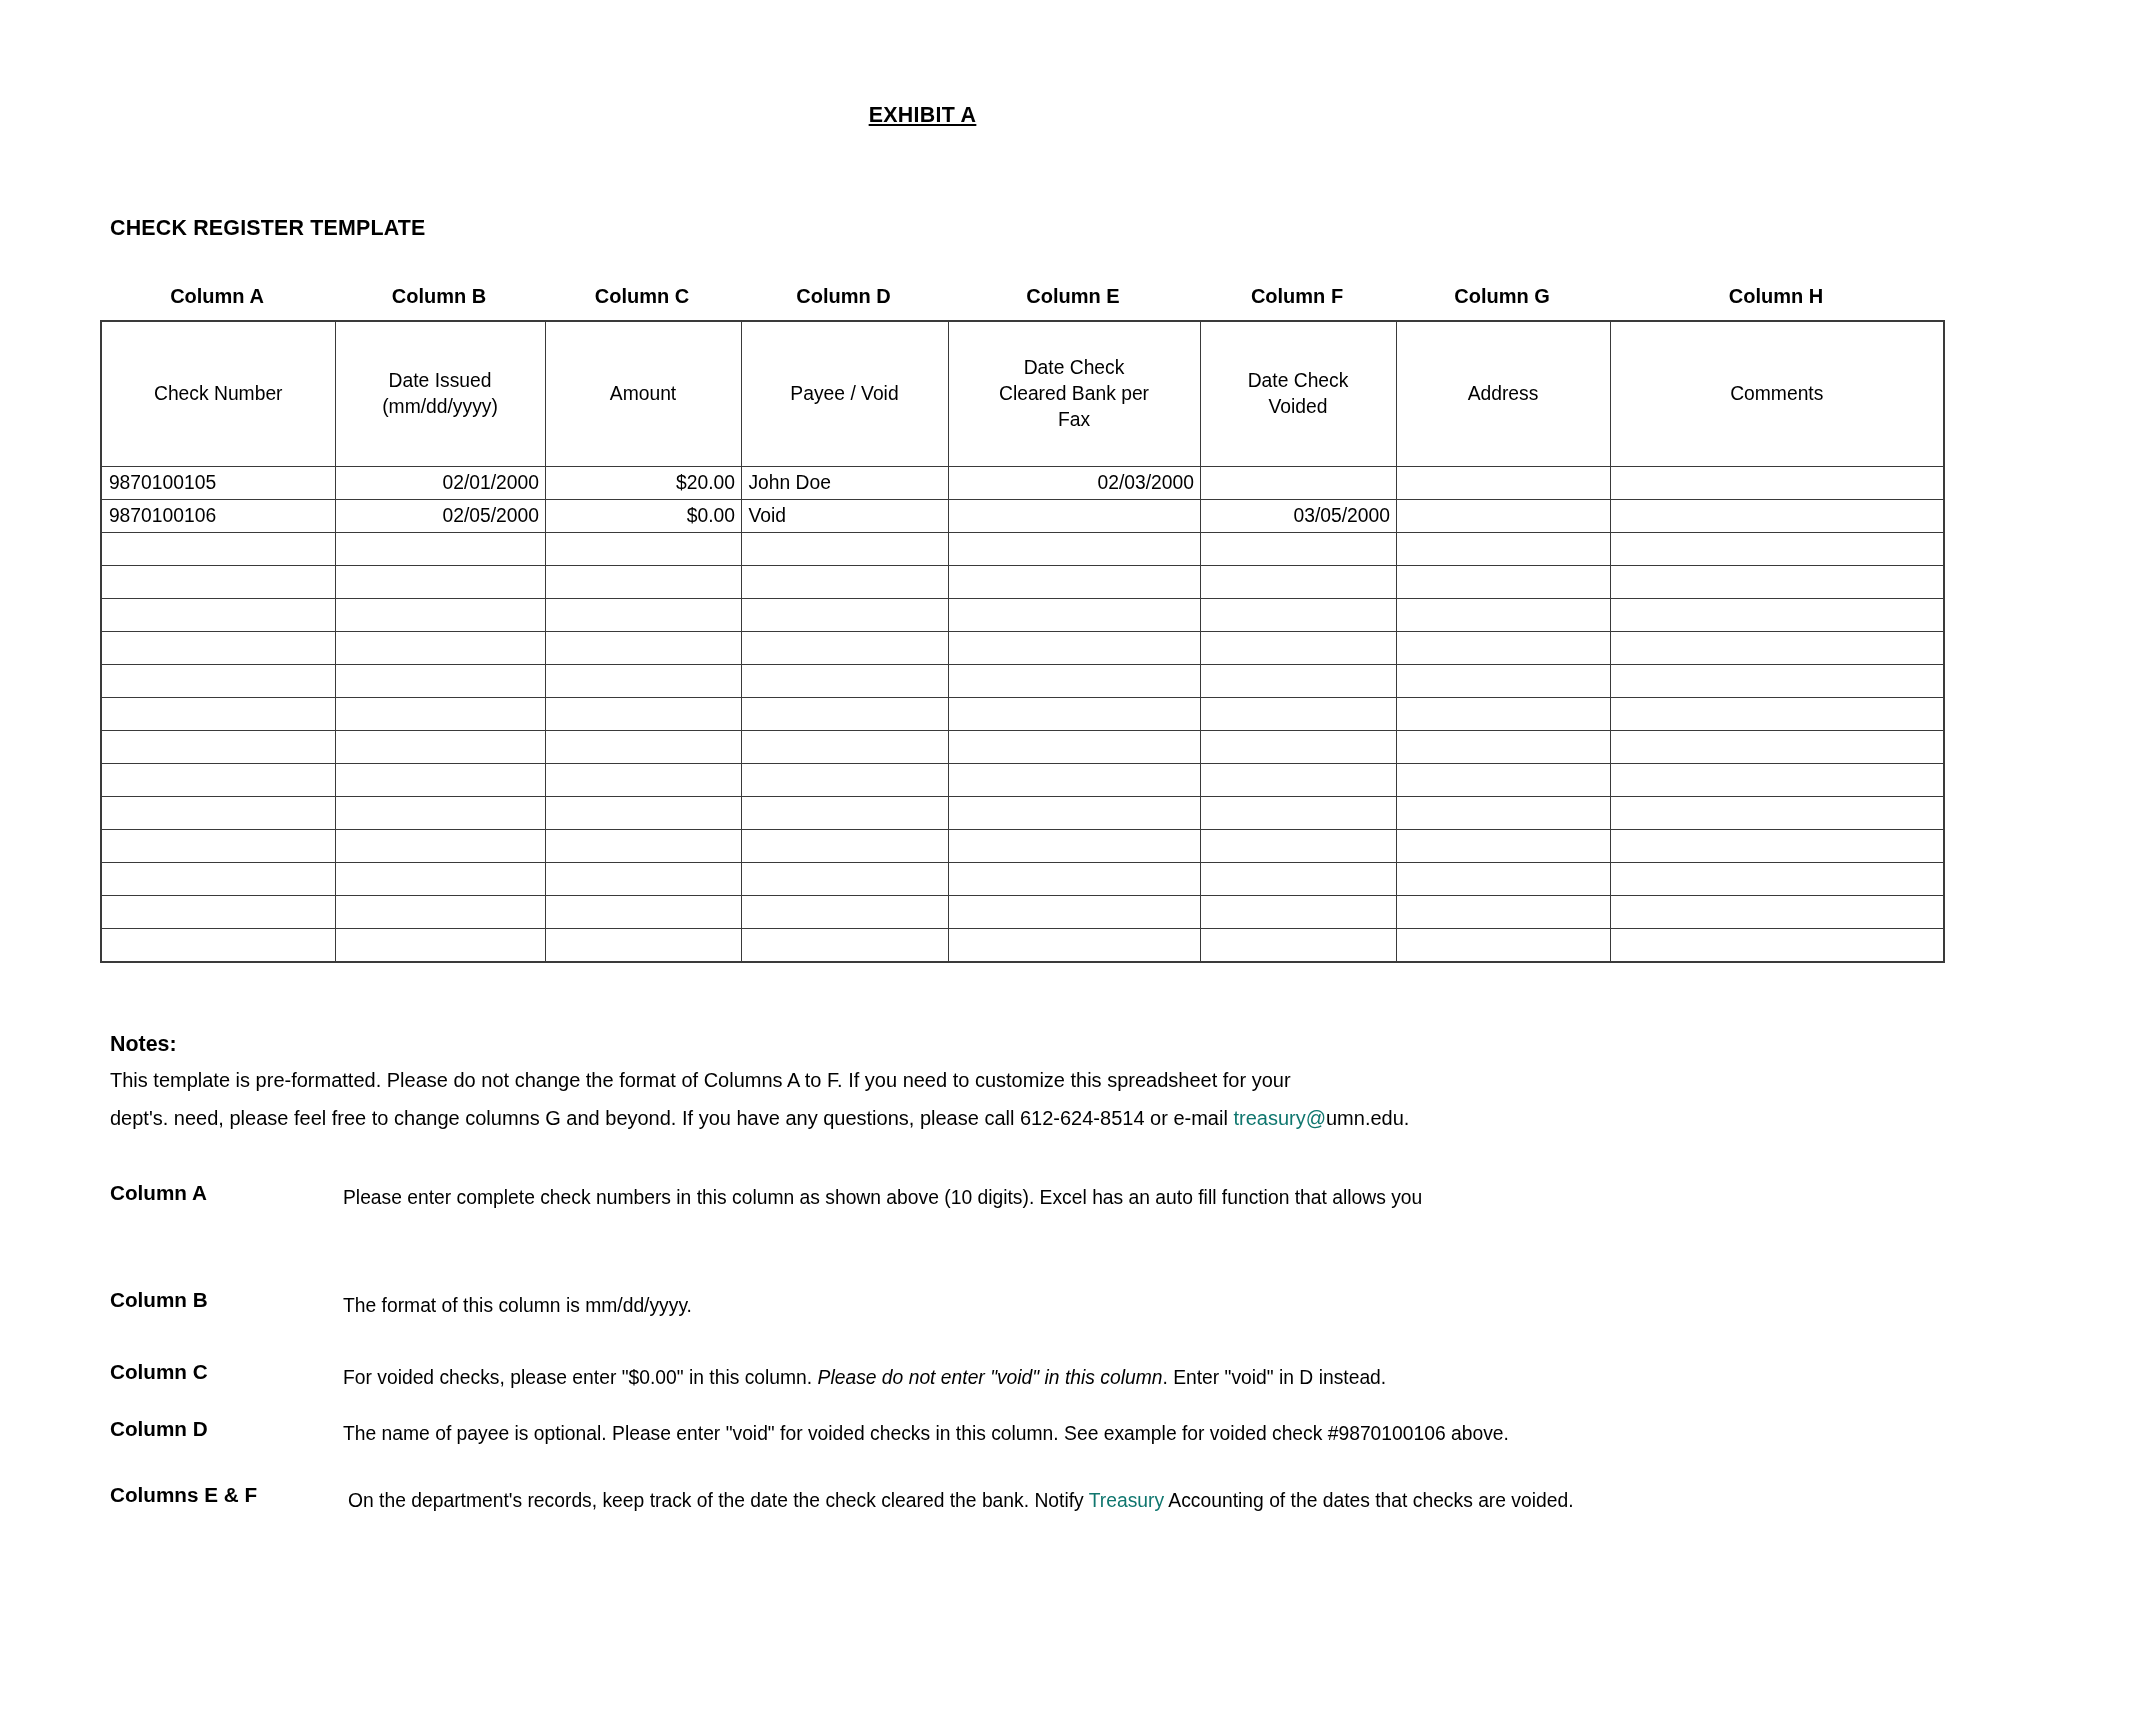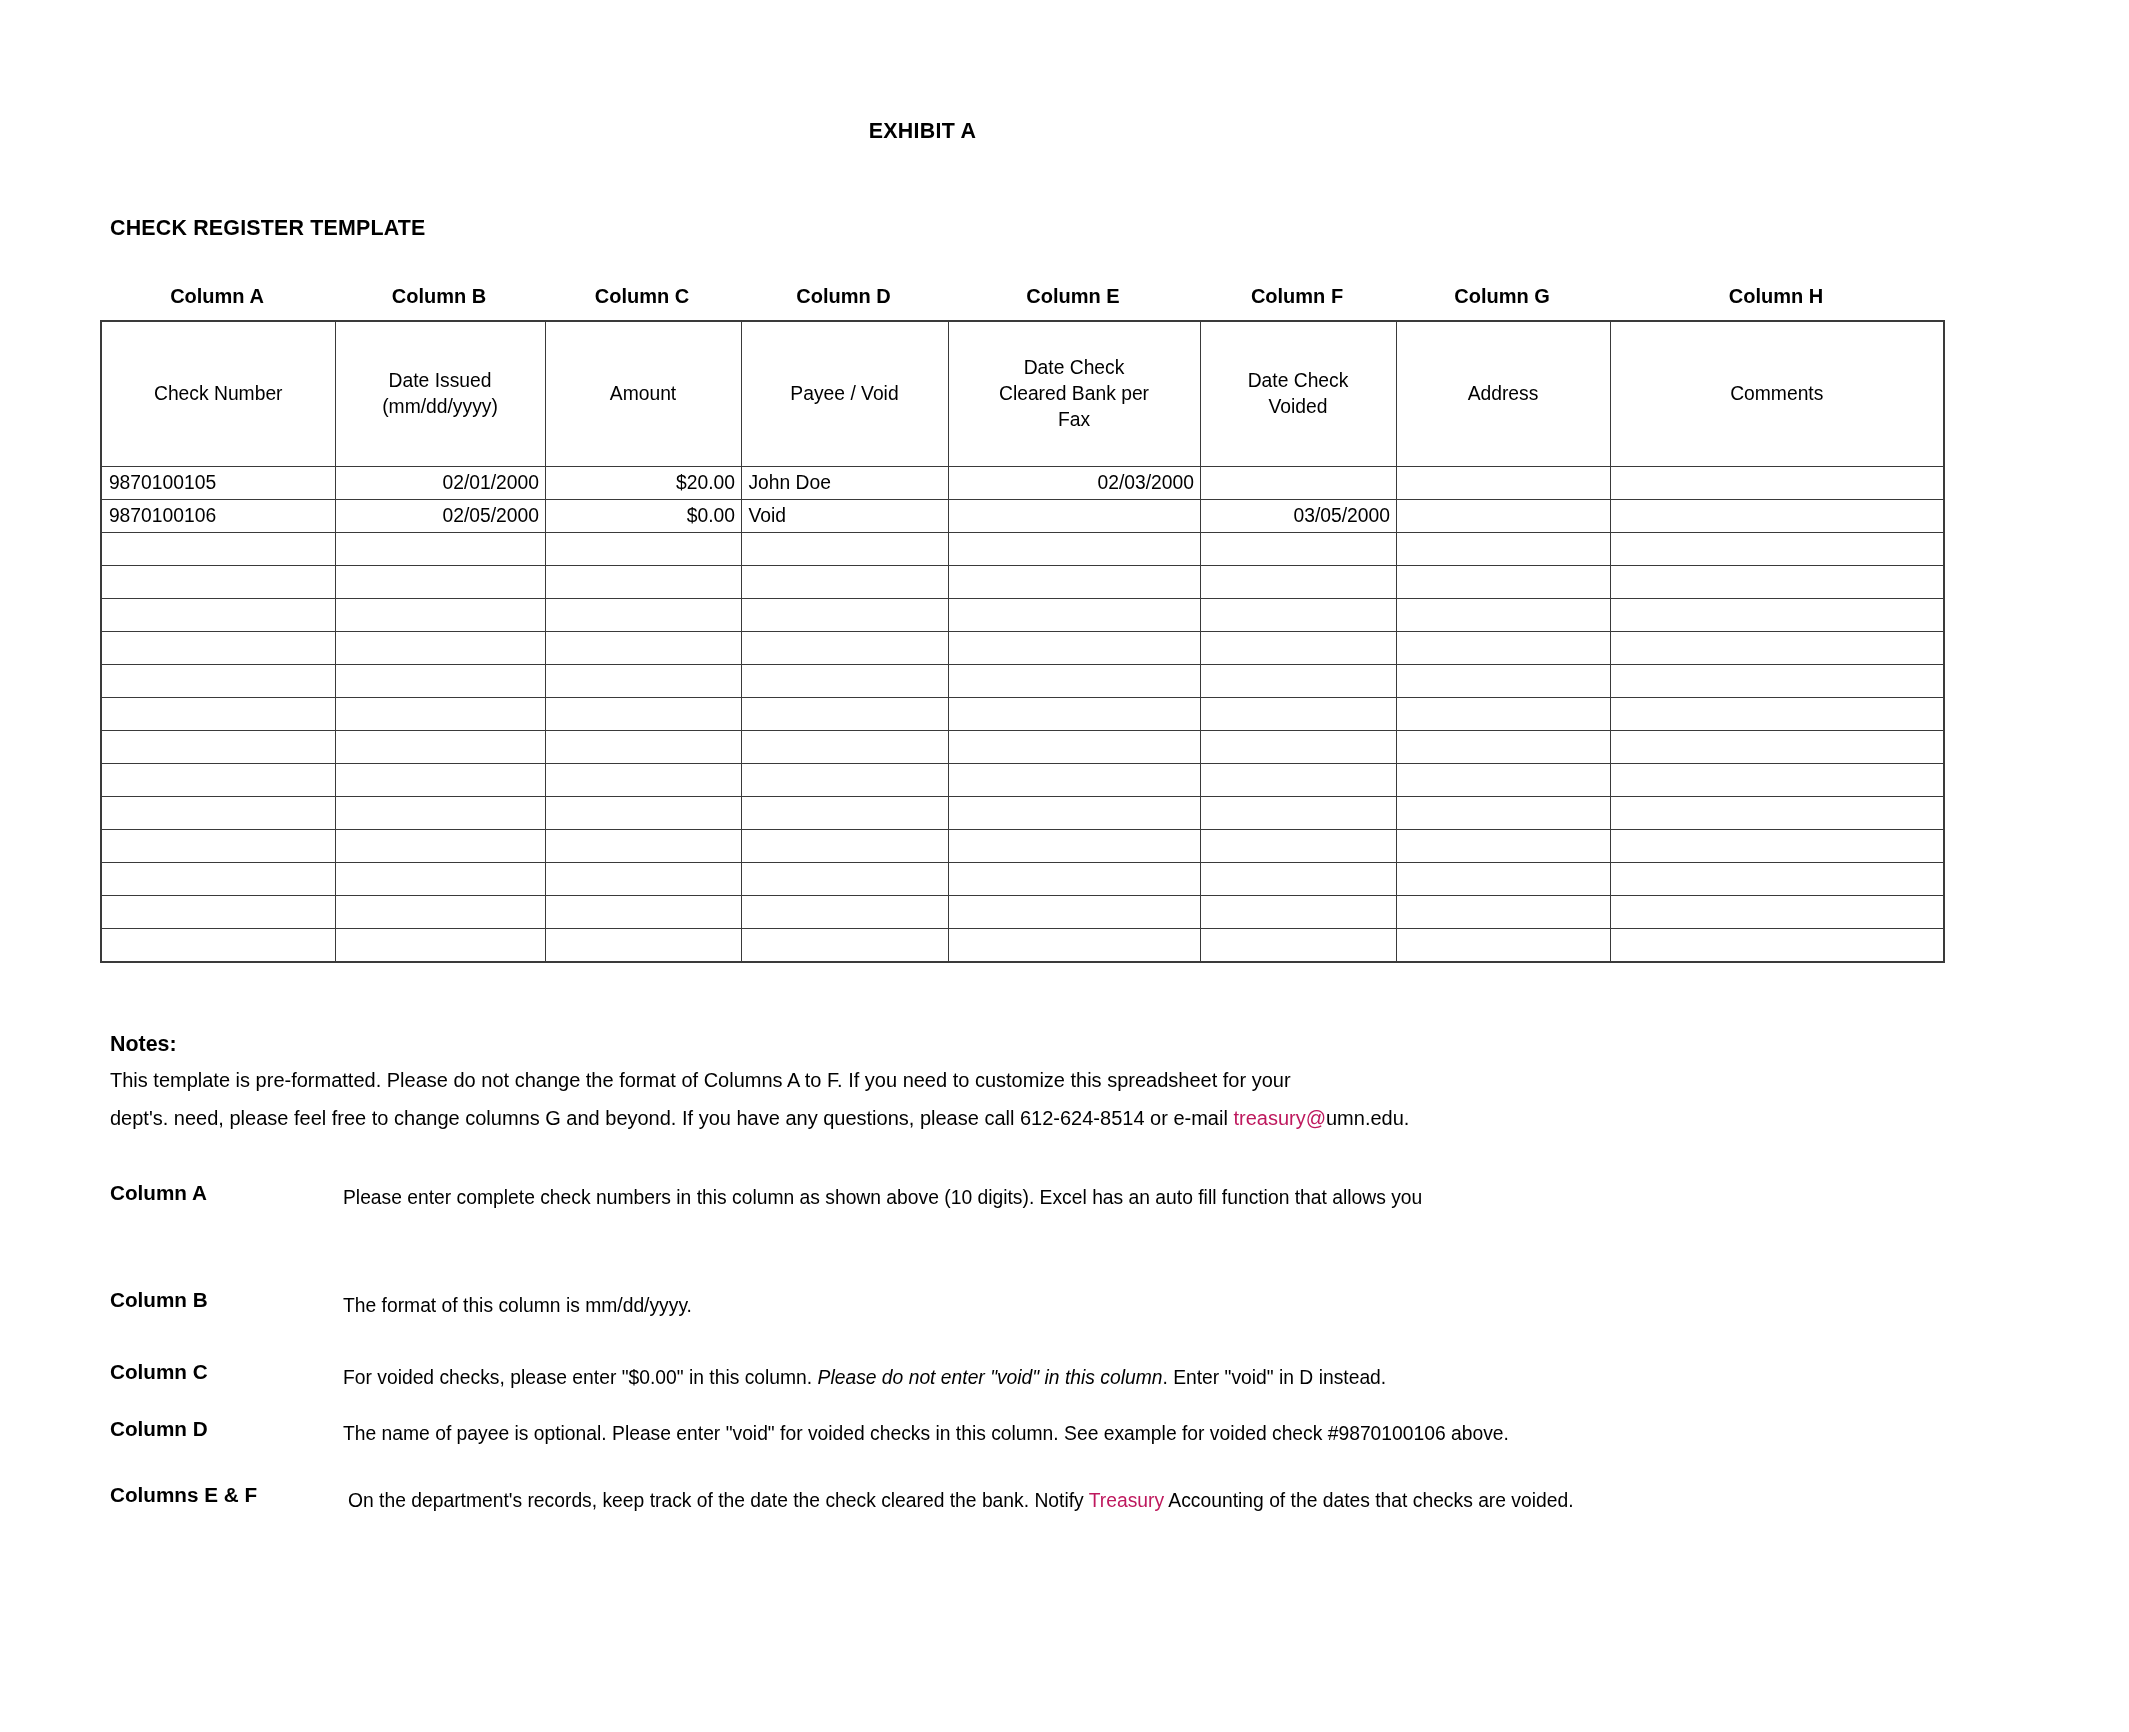--- a/index.html
+++ b/index.html
@@ -12,27 +12,28 @@
     height: 1733px;
     font-family: "Liberation Sans", sans-serif;
     color: #000000;
     position: relative;
     overflow: hidden;
   }
 
   
   .exhibit-title {
     position: absolute;
-    top: 119px;
+    top: 103px;
     left: 0;
     width: 1845px;
     text-align: center;
     font-size: 21.4px;
     font-weight: bold;
     letter-spacing: 0.3px;
+    text-decoration: underline;
   }
 
   
   .doc-heading {
     position: absolute;
     top: 216px;
     left: 110px;
     font-size: 21.4px;
     font-weight: bold;
     letter-spacing: 0.2px;
@@ -113,21 +114,21 @@
     font-size: 20px;
     white-space: nowrap;
   }
   .notes-l2 {
     position: absolute;
     top: 1107px;
     left: 110px;
     font-size: 20px;
     white-space: nowrap;
   }
-  .red { color: #be185d; }
+  .red { color: #0f766e; }
   .ital { font-style: italic; }
   .desc-label {
     position: absolute;
     font-size: 20.7px;
     font-weight: bold;
     left: 110px;
   }
   .desc-body {
     position: absolute;
     left: 343px;

